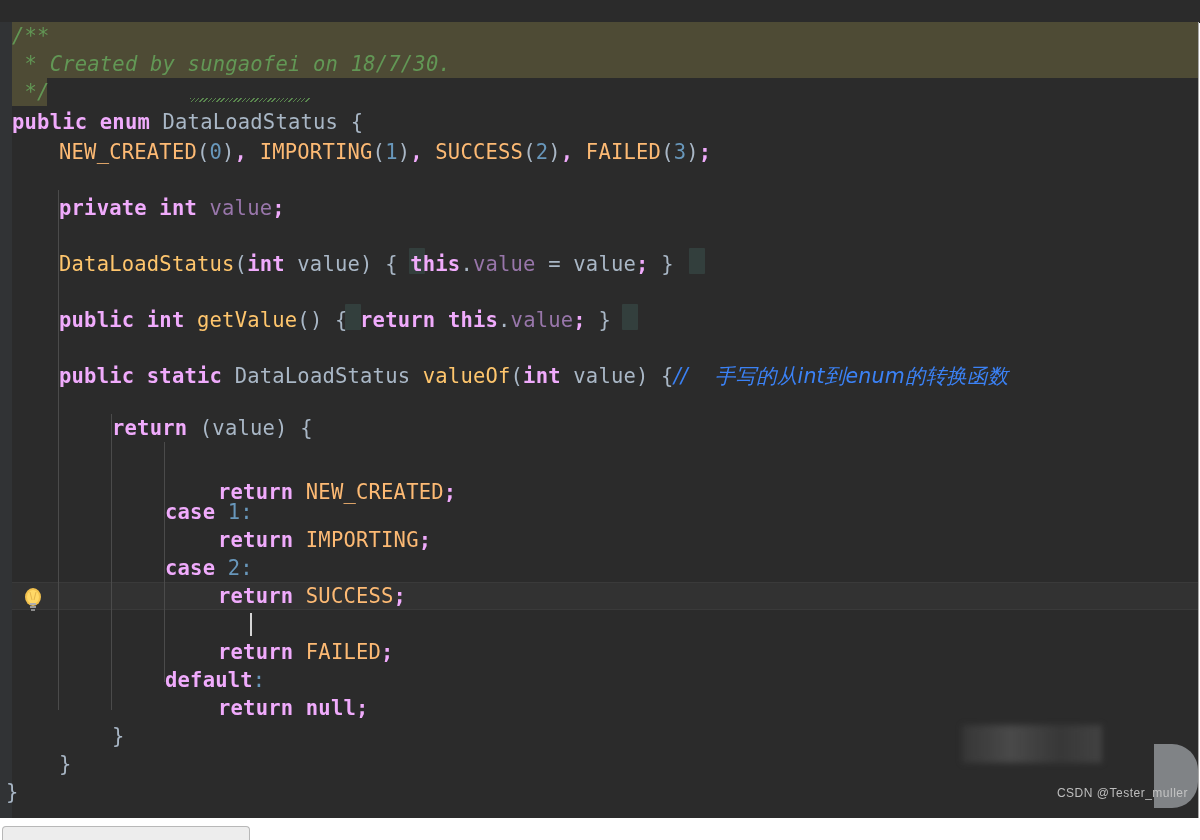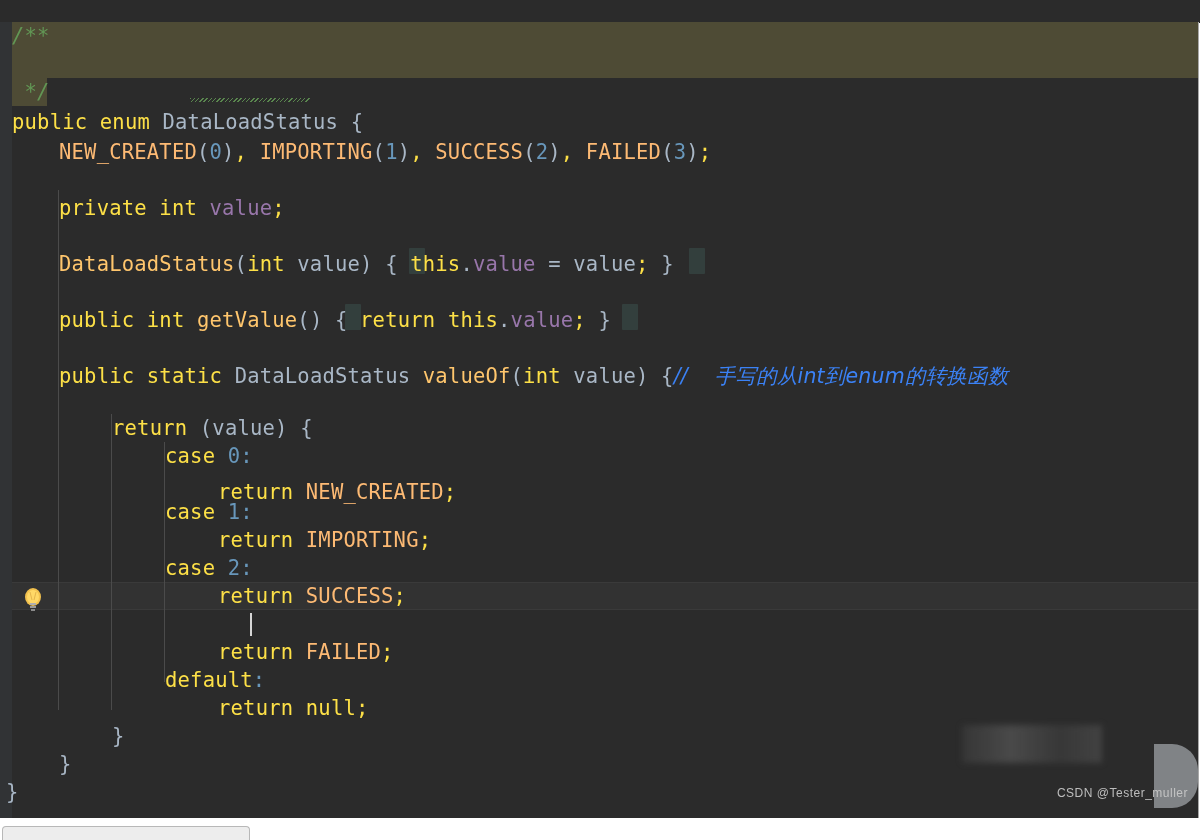--- a/index.html
+++ b/index.html
@@ -94,21 +94,21 @@
   }
 
   
   .indent-guide {
     position: absolute;
     width: 1px;
     background: #4b4b4b;
   }
 
   
-  .kw       { color: #fde047; }            
+  .kw       { color: #f0abfc; font-weight: bold; }            
   .cls      { color: #a9b7c6; }            
   .enumc    { color: #fdba74; }  
   .num      { color: #6897bb; }            
   .punc     { color: #a9b7c6; }
   .fld      { color: #9876aa; }            
   .param    { color: #a9b7c6; }
   .mname    { color: #ffc66d; }            
   .cmt      { color: #629755; font-style: italic; }
   .lcmt     { color: #3b82f6; font-style: italic; }  
   .sel      { background: #214283; color: #a9b7c6; }
@@ -229,20 +229,23 @@
     <div class="brace-hl" style="left:689px; top:226px; width:16px; height:26px;"></div>
     <div class="brace-hl" style="left:345px; top:282px; width:16px; height:26px;"></div>
     <div class="brace-hl" style="left:622px; top:282px; width:16px; height:26px;"></div>
 
     <div id="code">
 
       <div class="line" style="top:0px;">
         <span class="txt"><span class="cmt">/**</span></span>
       </div>
 
+      <div class="line" style="top:28px;">
+        <span class="txt"><span class="cmt"> * Created by </span><span class="cmt">sungaofei</span><span class="cmt"> on 18/7/30.</span></span>
+      </div>
       <div class="squiggle" style="left:190px; top:76px; width:120px;"></div>
 
       <div class="line" style="top:56px;">
         <span class="txt"><span class="cmt"> */</span></span>
       </div>
 
       <div class="line" style="top:86px;">
         <span class="txt"><span class="kw">public</span> <span class="kw">enum</span> <span class="cls">DataLoadStatus</span> <span class="punc">{</span></span>
       </div>
 
@@ -263,23 +266,20 @@
       </div>
 
       <div class="line" style="top:340px;">
         <span class="txt" style="left:59px;"><span class="kw">public</span> <span class="kw">static</span> <span class="cls">DataLoadStatus</span> <span class="mname">valueOf</span><span class="punc">(</span><span class="kw">int</span> <span class="param">value</span><span class="punc">)</span> <span class="punc">{</span><span class="lcmt" style="font-family:'DejaVu Sans',sans-serif;">//    手写的从int到enum的转换函数</span></span>
       </div>
 
       <div class="line" style="top:392px;">
         <span class="txt" style="left:112px;"><span class="kw">return</span> <span class="punc">(</span><span class="param">value</span><span class="punc">)</span> <span class="punc">{</span></span>
       </div>
 
-      <div class="line" style="top:420px;">
-        <span class="txt" style="left:165px;"><span class="kw">case</span> <span class="num">0</span><span class="num">:</span></span>
-      </div>
       <div class="line" style="top:448px;">
         <span class="txt" style="left:218px;margin-top:8px;"><span class="kw">return</span> <span class="enumc">NEW_CREATED</span><span class="kw">;</span></span>
       </div>
 
       <div class="line" style="top:476px;">
         <span class="txt" style="left:165px;"><span class="kw">case</span> <span class="num">1</span><span class="num">:</span></span>
       </div>
       <div class="line" style="top:504px;">
         <span class="txt" style="left:218px;"><span class="kw">return</span> <span class="enumc">IMPORTING</span><span class="kw">;</span></span>
       </div>

